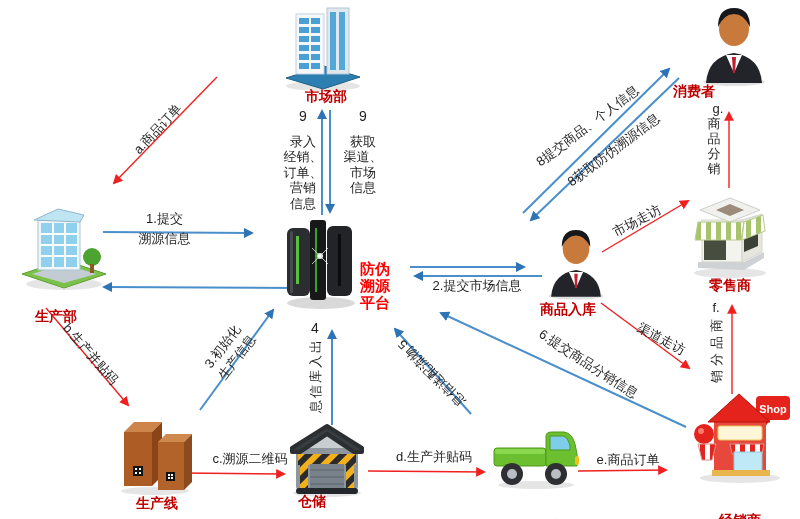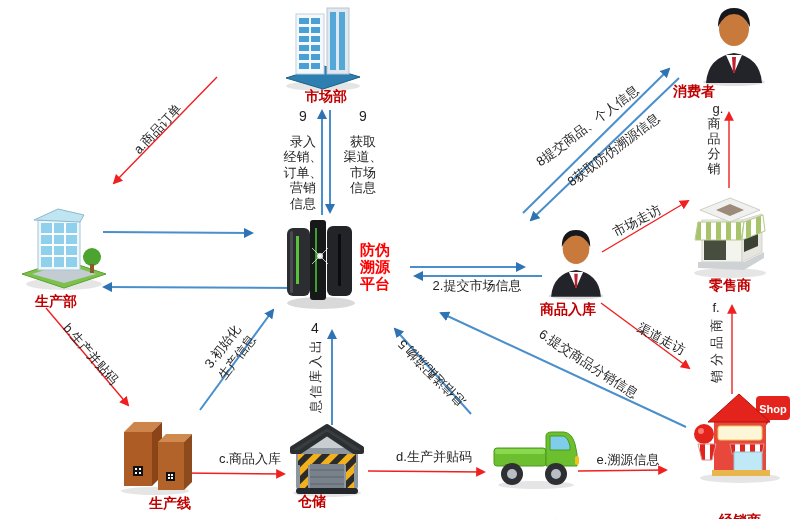--- a/index.html
+++ b/index.html
@@ -223,38 +223,40 @@
     <path d="M54 38 L54 8 Q54 4 60 4 L72 4 Q80 5 83 16 L85 26 L85 38 Z" fill="#6cc02f" stroke="#4c9a1d"></path>
     <path d="M58 8 L71 8 Q76 9 78 18 L78 22 L58 22 Z" fill="#7ecdea" stroke="#4c9a1d"></path>
     <rect x="83" y="28" width="4" height="9" rx="2" fill="#f2c21c"></rect>
     <circle cx="20" cy="46" r="11" fill="#2e2f33"></circle>
       <circle cx="20" cy="46" r="5" fill="#b9bec4"></circle>
     <circle cx="64" cy="46" r="11" fill="#2e2f33"></circle>
       <circle cx="64" cy="46" r="5" fill="#b9bec4"></circle>
   </svg>
 
   <div class="nlabel" style="left:296px;top:88px;width:60px">市场部</div>
-  <div class="nlabel" style="left:26px;top:293px;width:60px">生产部</div>
+  <div class="nlabel" style="left:26px;top:308px;width:60px">生产部</div>
   <div class="nlabel" style="left:664px;top:83px;width:60px">消费者</div>
   <div class="nlabel" style="left:533px;top:301px;width:70px">商品入库</div>
   <div class="nlabel" style="left:700px;top:277px;width:60px">零售商</div>
   <div class="nlabel" style="left:710px;top:512px;width:60px">经销商</div>
-  <div class="nlabel" style="left:140px;top:495px;width:60px">生产线</div>
+  <div class="nlabel" style="left:127px;top:495px;width:60px">生产线</div>
   <div class="nlabel" style="left:290px;top:493px;width:44px">仓储</div>
   <div class="nlabel" style="left:527px;top:518px;width:44px">物流</div>
 
-  <div class="plabel" style="left:360px;top:241px">
+  <div class="plabel" style="left:360px;top:260px">
     <div>防伪</div>
     <div>溯源</div>
     <div>平台</div>
   </div>
 
   <div class="lbl" style="left:110px;top:121px;width:96px;transform:rotate(-47deg)">a.商品订单</div>
 
   <div class="lbl ml" style="left:112px;top:209px;width:105px">
+    <div>1.提交</div>
+    <div>溯源信息</div>
   </div>
 
   <div class="lbl" style="left:40px;top:346px;width:100px;transform:rotate(49deg)">b.生产并贴码</div>
 
   <div class="lbl" style="left:186px;top:334px;width:88px;transform:rotate(-53deg);line-height:18px">
     <div>3.初始化</div>
     <div>生产信息</div>
   </div>
 
   <div class="lbl num" style="left:306px;top:319px;width:18px">4</div>
@@ -284,23 +286,23 @@
     <div>信息</div>
   </div>
   <div class="lbl collbl" style="left:337px;top:109px;width:52px">
     <div class="num colnum">9</div>
     <div>获取</div>
     <div>渠道、</div>
     <div>市场</div>
     <div>信息</div>
   </div>
 
-  <div class="lbl" style="left:210px;top:451px;width:80px">c.商品入库</div>
+  <div class="lbl" style="left:210px;top:451px;width:80px">c.溯源二维码</div>
   <div class="lbl" style="left:392px;top:449px;width:84px">d.生产并贴码</div>
-  <div class="lbl" style="left:586px;top:452px;width:84px">e.溯源信息</div>
+  <div class="lbl" style="left:586px;top:452px;width:84px">e.商品订单</div>
 
   <div class="lbl" style="left:708px;top:300px;width:16px">f.</div>
   <div class="lbl v17" style="left:708px;top:317px;width:16px" data-char-rotate="-90">
       <span class="ch">商</span>
       <span class="ch">品</span>
       <span class="ch">分</span>
       <span class="ch">销</span>
     </div>
 
   <div class="lbl" style="left:710px;top:101px;width:16px">g.</div>

